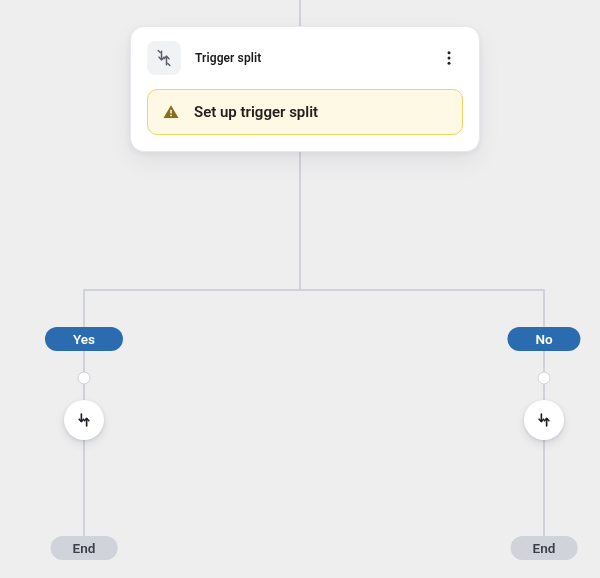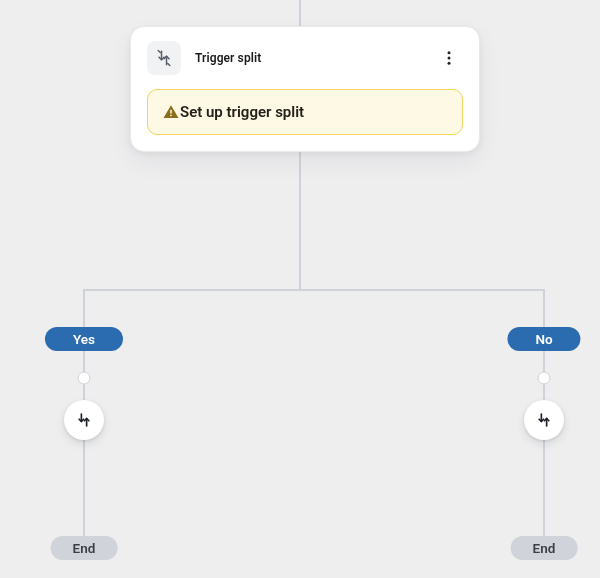--- a/index.html
+++ b/index.html
@@ -73,21 +73,21 @@
   .title{font-size:12px;font-weight:650;letter-spacing:.1px}
   .kebab{
     margin-left:auto;
     width:28px;height:28px;border-radius:6px;
     display:flex;align-items:center;justify-content:center;
     cursor:pointer;
   }
   .kebab svg{width:18px;height:18px;fill:#1f2329}
   .alert{
     margin-top:14px;
-    display:flex;align-items:center;
+    display:flex;align-items:center;gap:14px;
     background:var(--yellow-bg);
     border:1.5px solid var(--yellow-brd);
     border-radius:10px;
     padding:13px 14px;
     cursor:pointer;
   }
   .alert svg{width:18px;height:18px;flex:0 0 auto}
   .alert-text{font-size:15px;font-weight:600;color:var(--yellow-text)}
 
   

